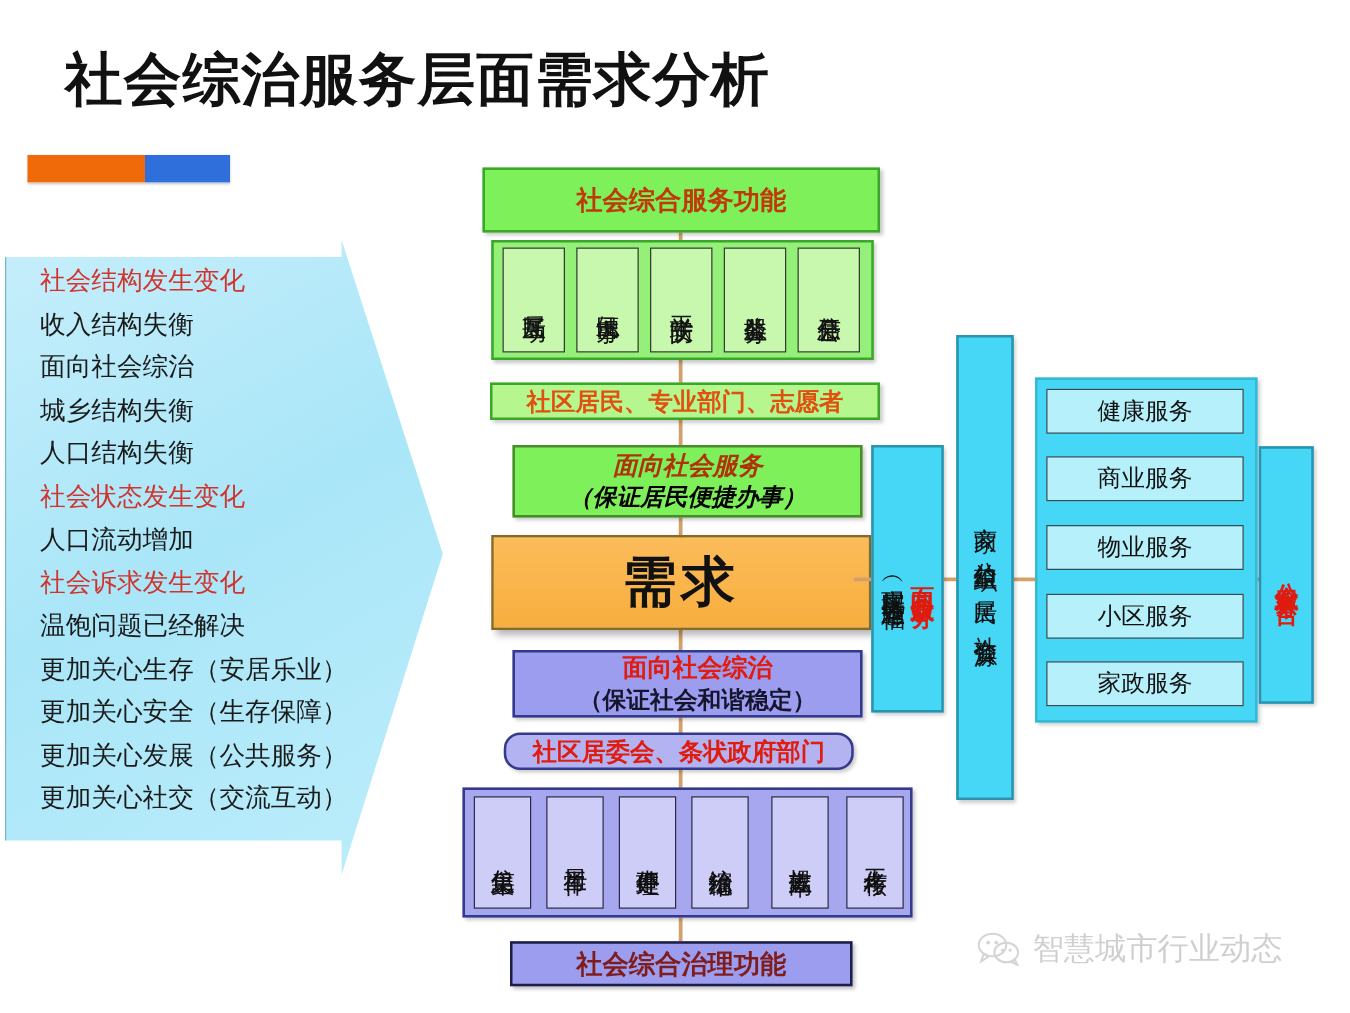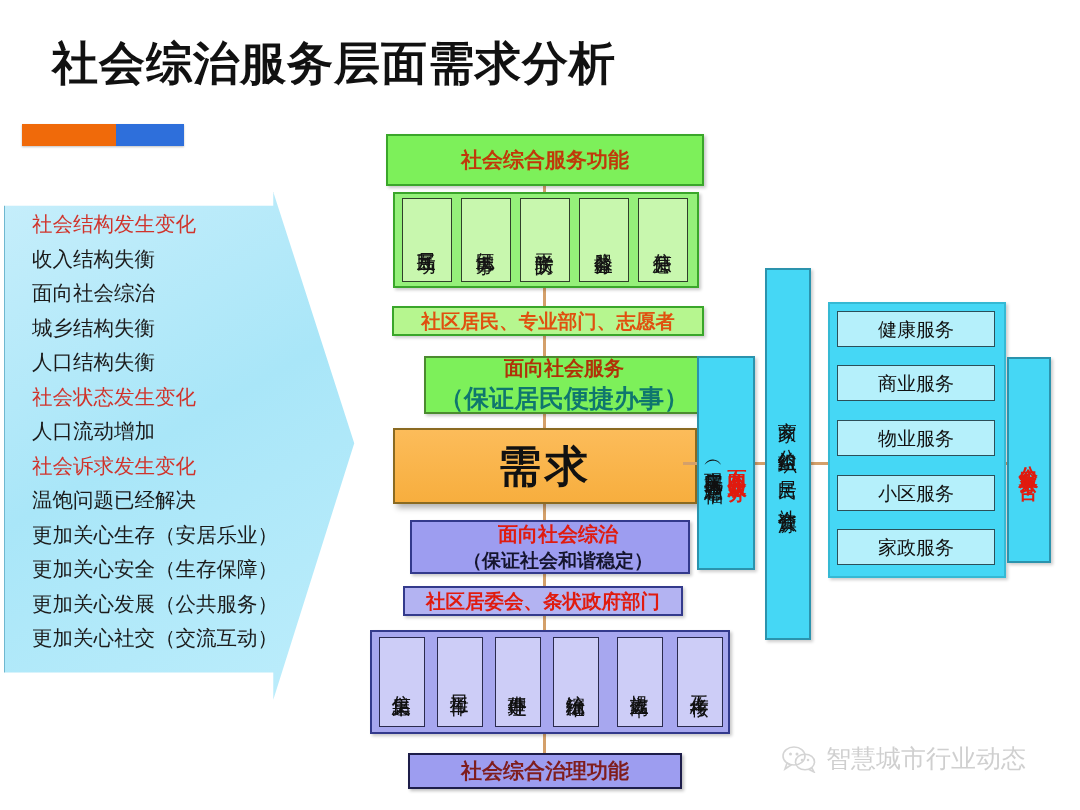--- a/index.html
+++ b/index.html
@@ -64,21 +64,21 @@
     background:#b6f68f;border:2px solid #3aa62a;
     color:#e0500f;font-weight:bold;font-size:19.5px;
     box-shadow:2px 2px 3px rgba(0,0,0,.2);
   }
   .green-big{
     background:#7df05a;border:2px solid #4b8b2f;
     color:#b03208;font-weight:bold;font-size:20px;
     box-shadow:2px 2px 3px rgba(0,0,0,.22);
     flex-direction:column;
   }
-  .green-big .sub{color:#0f766e;font-weight:bold;font-size:25px;margin-top:3px;}
+  .green-big .sub{color:#000000;font-weight:bold;font-size:19px;margin-top:3px;}
 
   .orange-need{
     background:linear-gradient(180deg,#fcbc5a 0%,#f7ae3e 100%);
     border:2px solid #8a6a21;color:#111;font-weight:bold;font-size:43px;
     box-shadow:4px 4px 6px rgba(0,0,0,.3);
     letter-spacing:4px;
   }
 
   .purple-big{
     background:#9d9df0;border:2px solid #333a8c;
@@ -181,33 +181,33 @@
 
   <div class="box green-band" style="left:393px;top:192px;width:306px;height:96px;"></div>
   <div class="box green-cell" style="left:402px;top:198px;width:50px;height:84px;">居民互动</div>
   <div class="box green-cell" style="left:461px;top:198px;width:50px;height:84px;">便民办事</div>
   <div class="box green-cell" style="left:520px;top:198px;width:50px;height:84px;">平安联防</div>
   <div class="box green-cell" style="left:579px;top:198px;width:50px;height:84px;">公益服务</div>
   <div class="box green-cell" style="left:638px;top:198px;width:50px;height:84px;">信息公开</div>
 
   <div class="box green-thin" style="left:392px;top:306px;width:312px;height:30px;">社区居民、专业部门、志愿者</div>
 
-  <div class="box green-big" style="left:424px;top:356px;width:280px;height:58px;">
+  <div class="box green-big" style="left:410px;top:356px;width:280px;height:58px;font-style:italic;">
     <span>面向社会服务</span>
     <span class="sub">（保证居民便捷办事）</span>
   </div>
 
   <div class="box orange-need" style="left:393px;top:428px;width:304px;height:76px;">需求</div>
 
   <div class="box purple-big" style="left:410px;top:520px;width:280px;height:54px;">
     <span>面向社会综治</span>
     <span class="sub">（保证社会和谐稳定）</span>
   </div>
 
-  <div class="box purple-thin" style="left:403px;top:586px;width:280px;height:30px;">社区居委会、条状政府部门</div>
+  <div class="box purple-thin" style="left:403px;top:586px;width:280px;height:30px;border-radius:13px;">社区居委会、条状政府部门</div>
 
   <div class="box purple-band" style="left:370px;top:630px;width:360px;height:104px;"></div>
   <div class="box purple-cell" style="left:379px;top:637px;width:46px;height:90px;">信息采集</div>
   <div class="box purple-cell" style="left:437px;top:637px;width:46px;height:90px;">日常工作</div>
   <div class="box purple-cell" style="left:495px;top:637px;width:46px;height:90px;">事件处理</div>
   <div class="box purple-cell" style="left:553px;top:637px;width:46px;height:90px;">综治维稳</div>
   <div class="box purple-cell" style="left:617px;top:637px;width:46px;height:90px;">提高效率</div>
   <div class="box purple-cell" style="left:677px;top:637px;width:46px;height:90px;">工作考核</div>
 
   <div class="box purple-foot" style="left:408px;top:753px;width:274px;height:36px;">社会综合治理功能</div>

